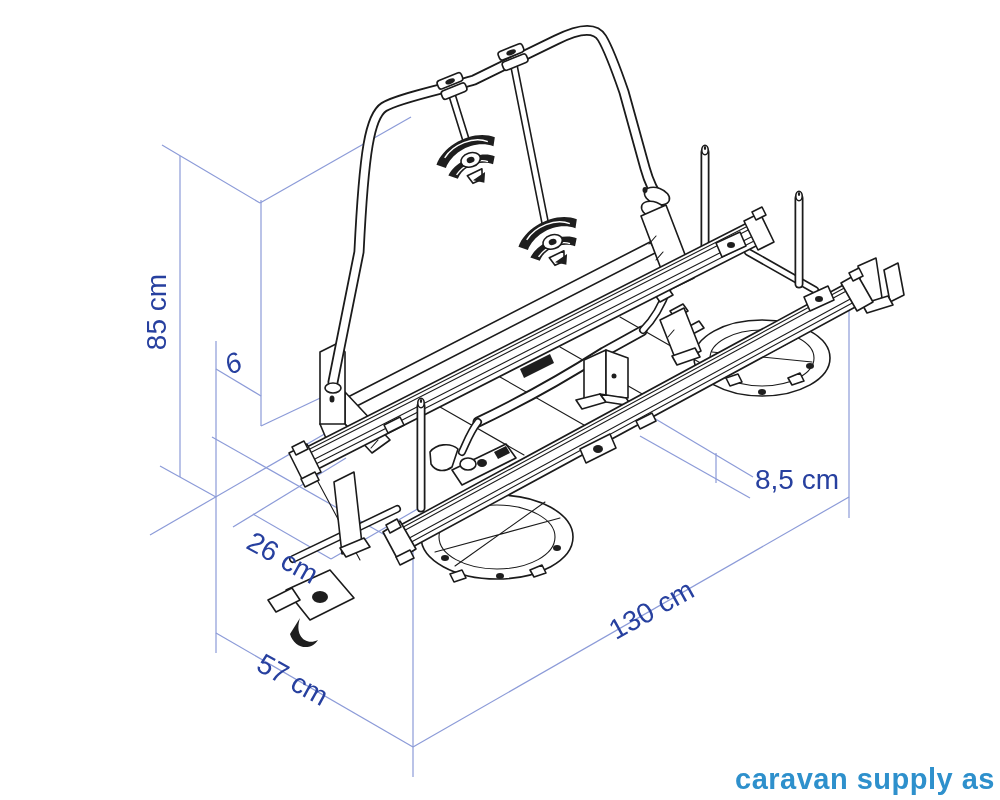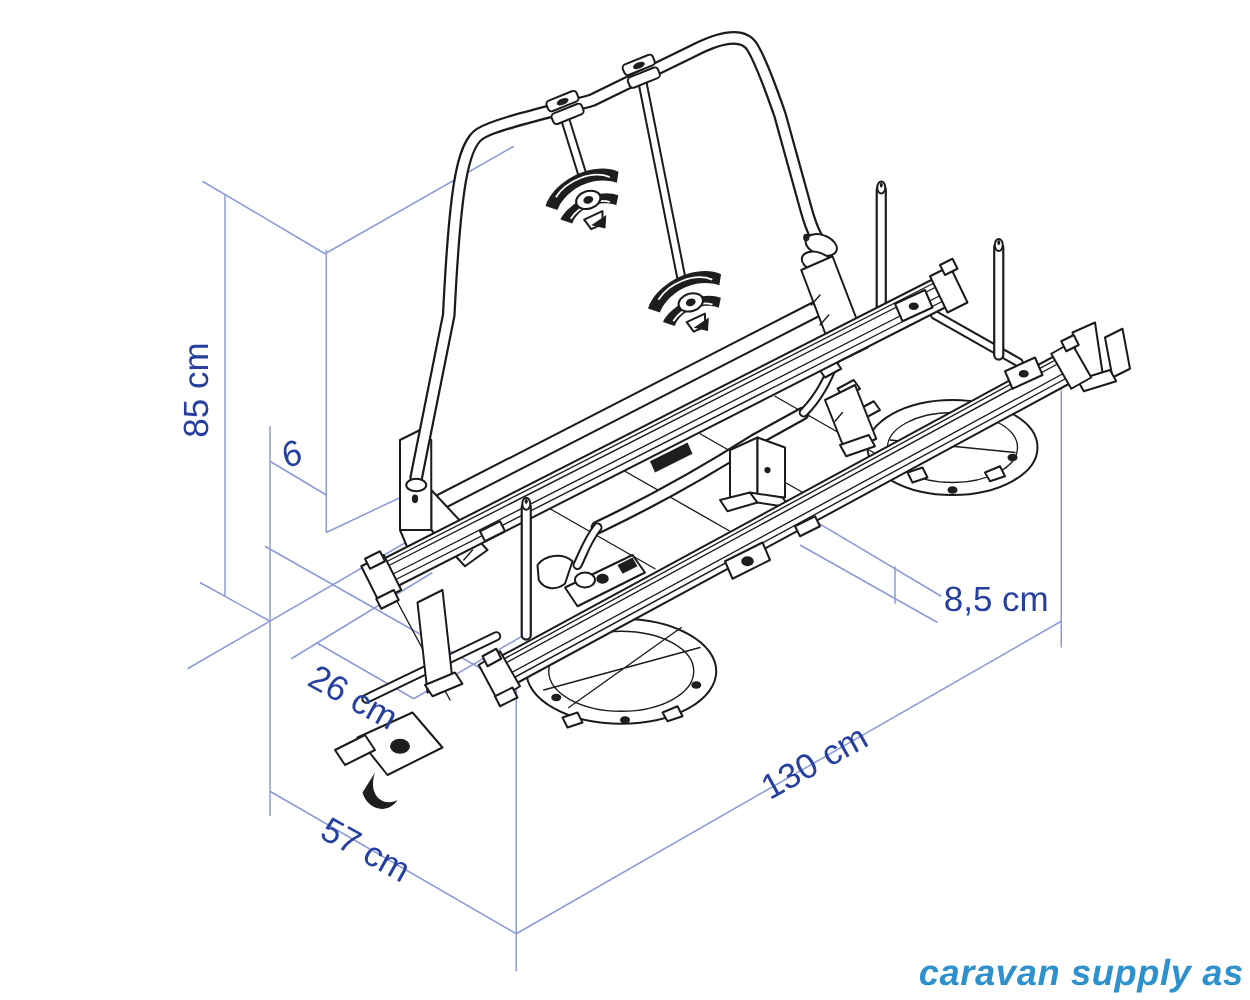--- a/index.html
+++ b/index.html
@@ -13,21 +13,21 @@
   .tube-o{stroke:#1b1b1b;fill:none;stroke-width:11;stroke-linecap:round;stroke-linejoin:round;}
   .tube-i{stroke:#ffffff;fill:none;stroke-width:7.4;stroke-linecap:round;stroke-linejoin:round;}
   .stem-o{stroke:#1b1b1b;fill:none;stroke-width:8;stroke-linecap:round;}
   .stem-i{stroke:#ffffff;fill:none;stroke-width:4.8;stroke-linecap:round;}
   .pin-o{stroke:#1b1b1b;fill:none;stroke-width:9;stroke-linecap:round;}
   .pin-i{stroke:#ffffff;fill:none;stroke-width:5.5;stroke-linecap:round;}
   .con{stroke:#8c9bd8;stroke-width:1.2;fill:none;}
   .dimtxt{fill:#27409f;font-family:"Liberation Sans",sans-serif;font-size:28px;}
   .logo{position:absolute;right:5px;bottom:4px;
         font-family:"Liberation Sans",sans-serif;font-weight:bold;
-        font-size:29px;color:#2e90cc;letter-spacing:0.5px;font-style:italic;}
+        font-size:29px;color:#2e90cc;letter-spacing:0.5px;}
 </style>
 </head>
 <body>
 
 <div class="stage">
 <svg width="1000" height="800" viewBox="0 0 1000 800">
 
   <g>
 
     <path class="con" d="M162,145 L260,203"></path>

